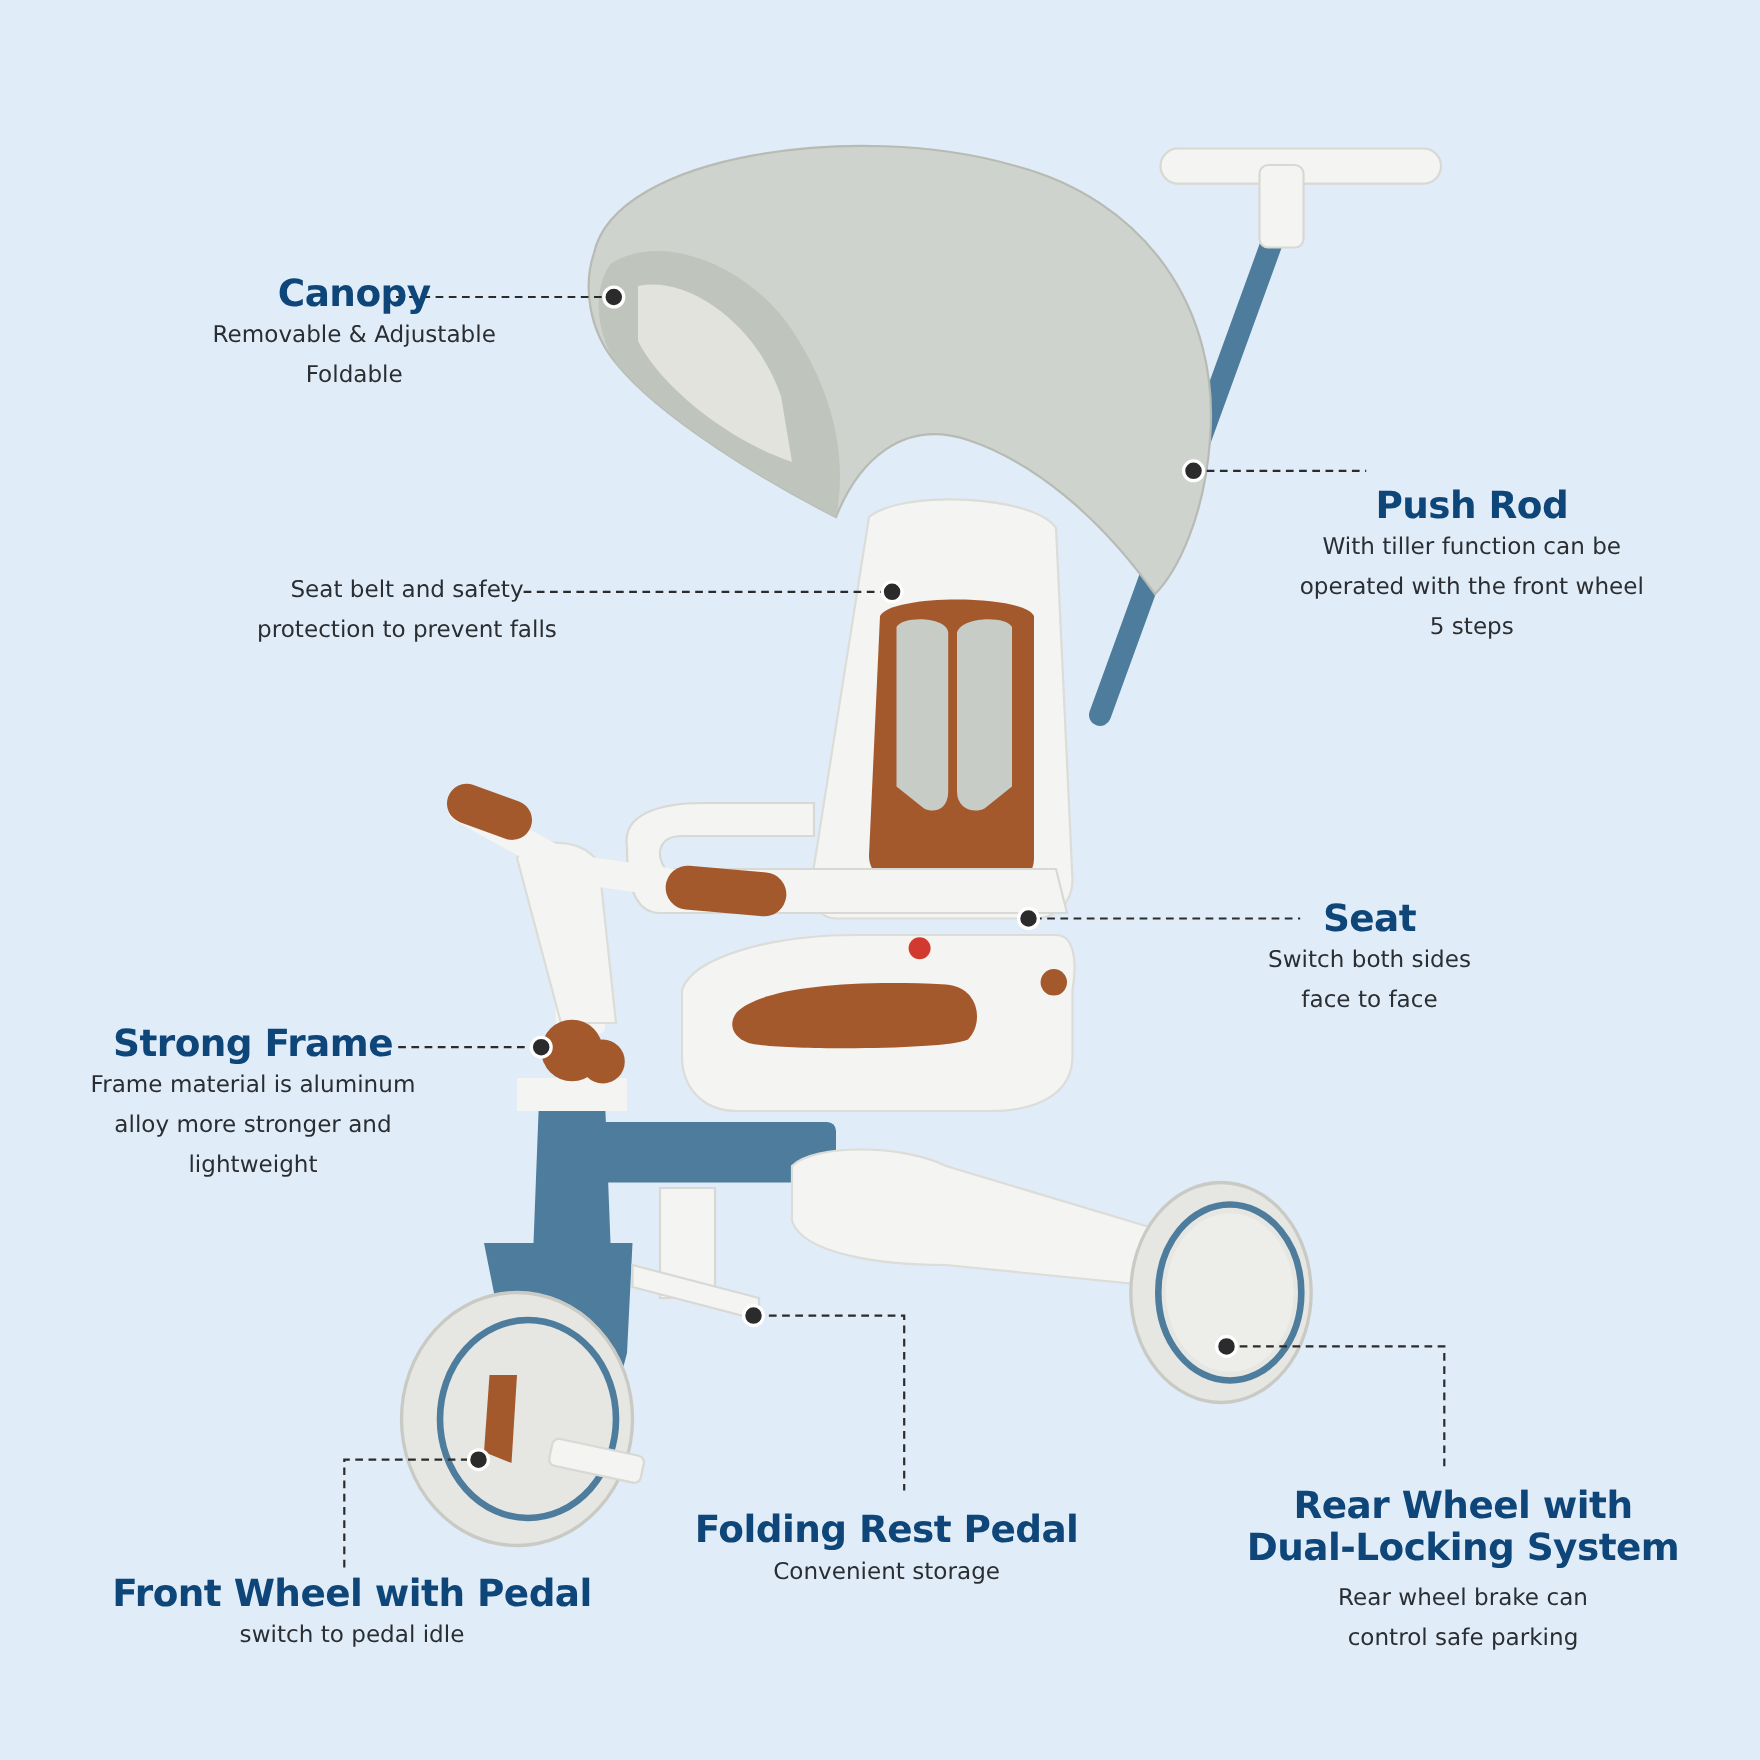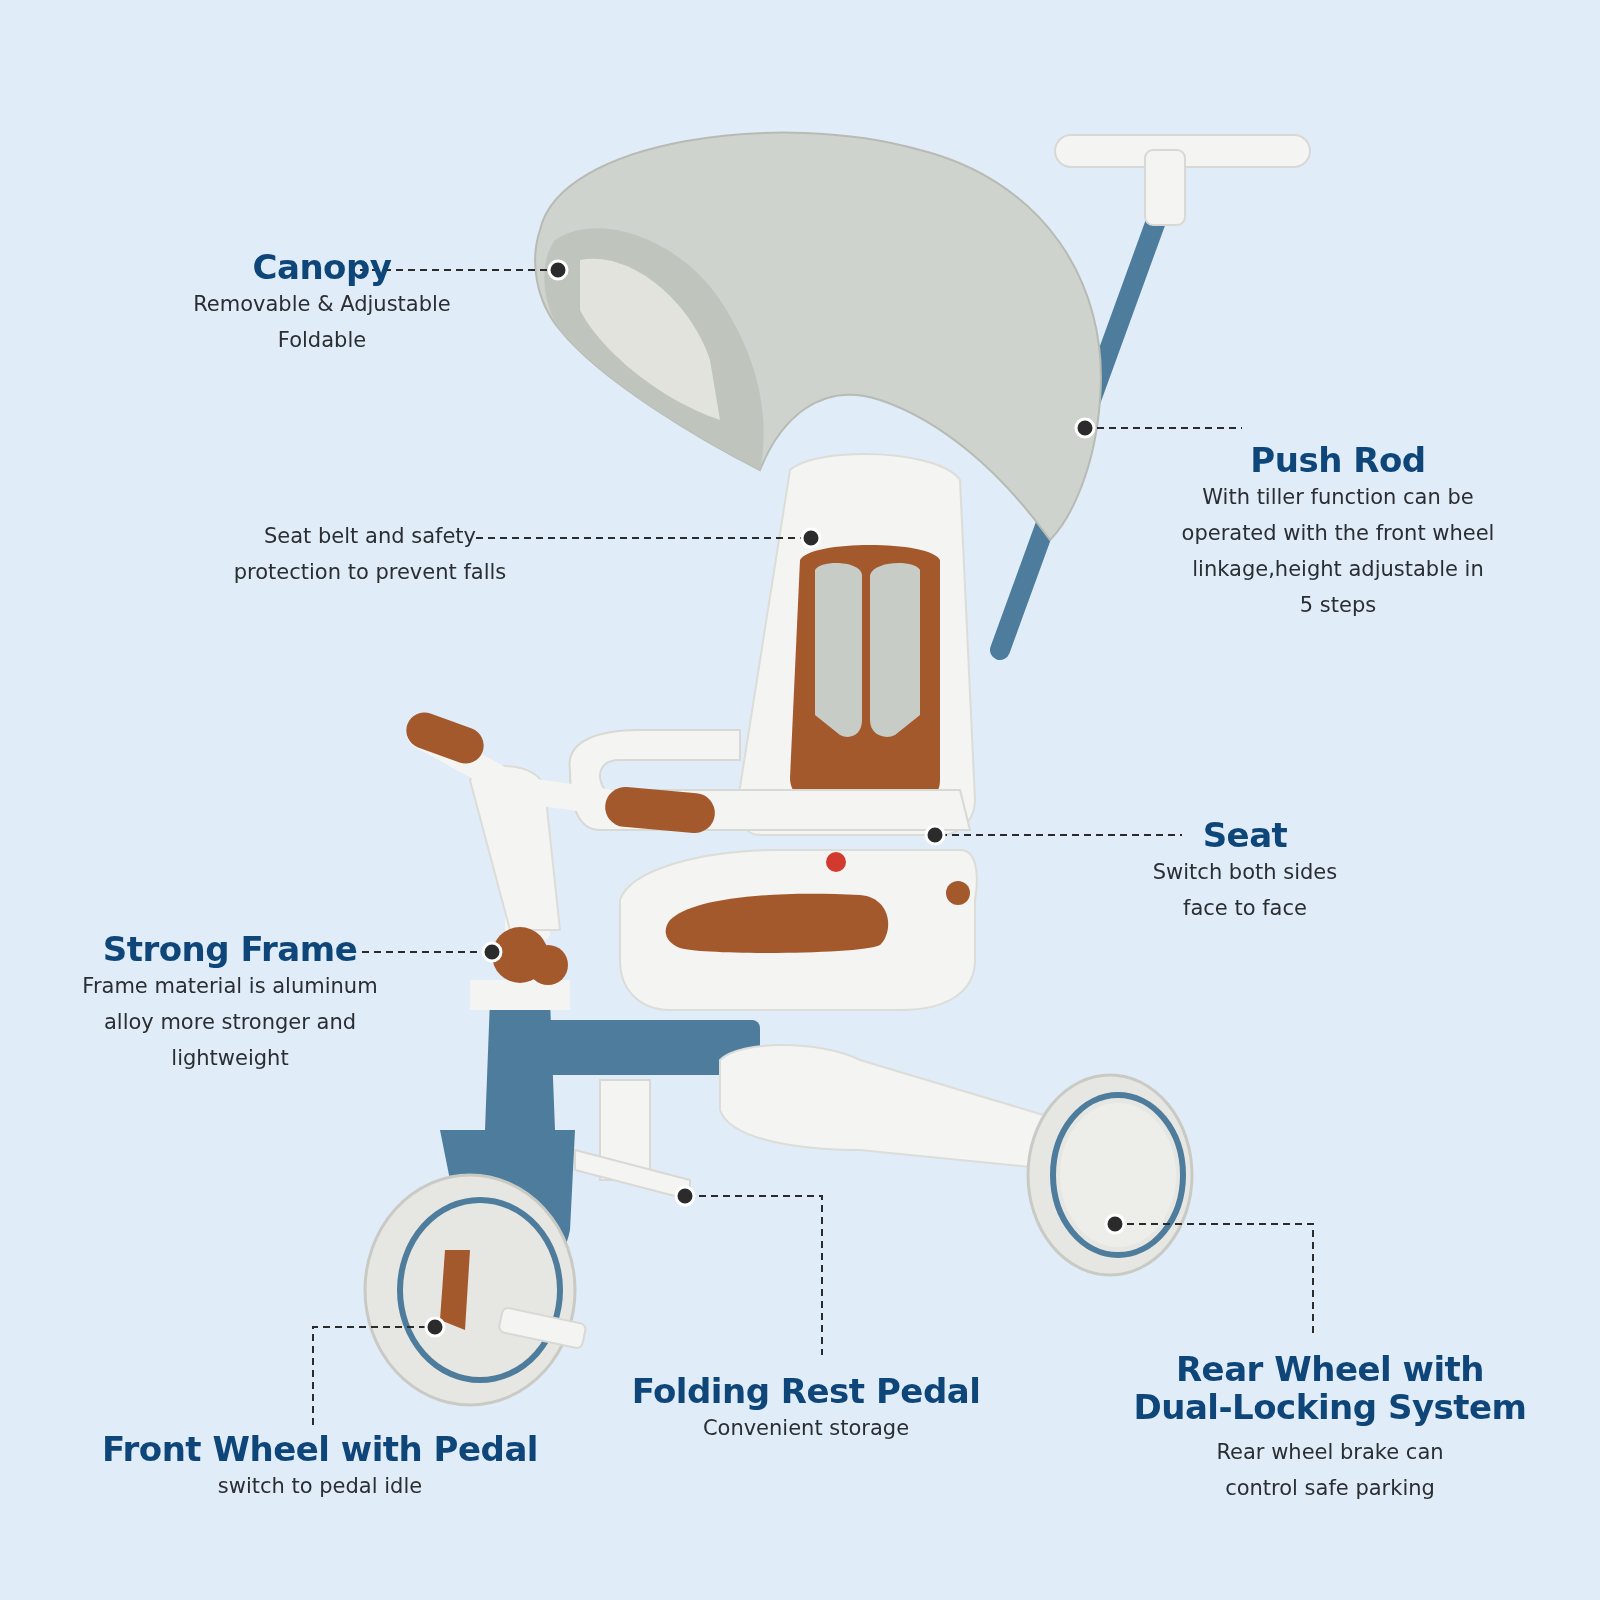--- a/index.html
+++ b/index.html
@@ -102,21 +102,20 @@
   <div class="callout" style="left:118px;top:248px;width:320px;margin-left:44px;">
     <div class="title">Canopy</div>
     <div class="desc">Removable &amp; Adjustable</div>
     <div class="desc">Foldable</div>
   </div>
 
   <div class="callout" style="left:1148px;top:431px;width:380px;margin-top:10px;">
     <div class="title" style="padding-left:0;">Push Rod</div>
     <div class="desc">With tiller function can be</div>
     <div class="desc">operated with the front wheel</div>
-    <div class="desc">linkage,height adjustable in</div>
     <div class="desc">5 steps</div>
   </div>
 
   <div class="callout" style="left:200px;top:518px;width:340px;">
     <div class="desc">Seat belt and safety</div>
     <div class="desc">protection to prevent falls</div>
   </div>
 
   <div class="callout" style="left:1105px;top:816px;width:280px;">
     <div class="title">Seat</div>

